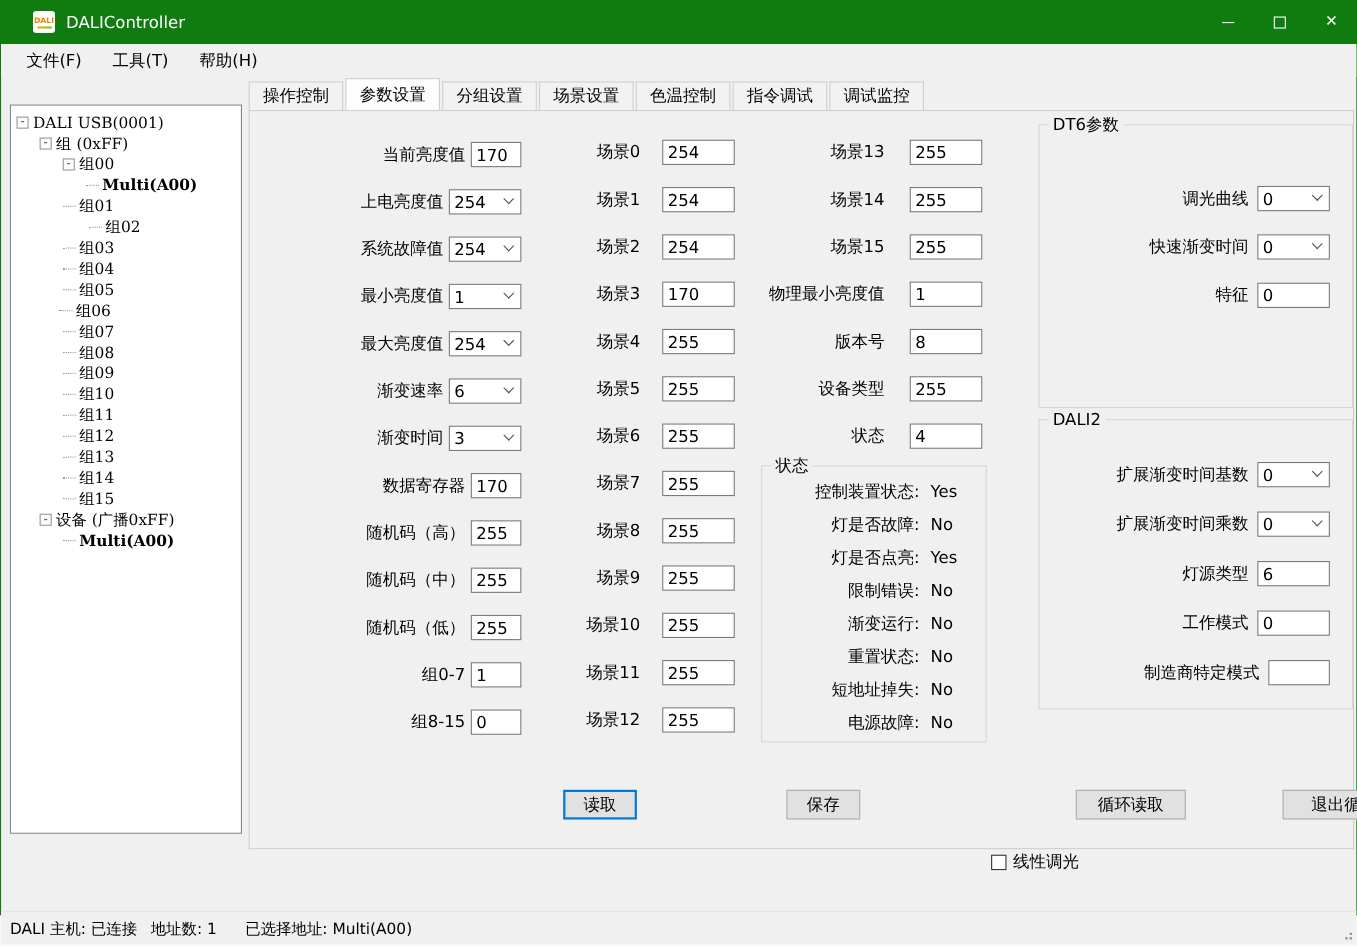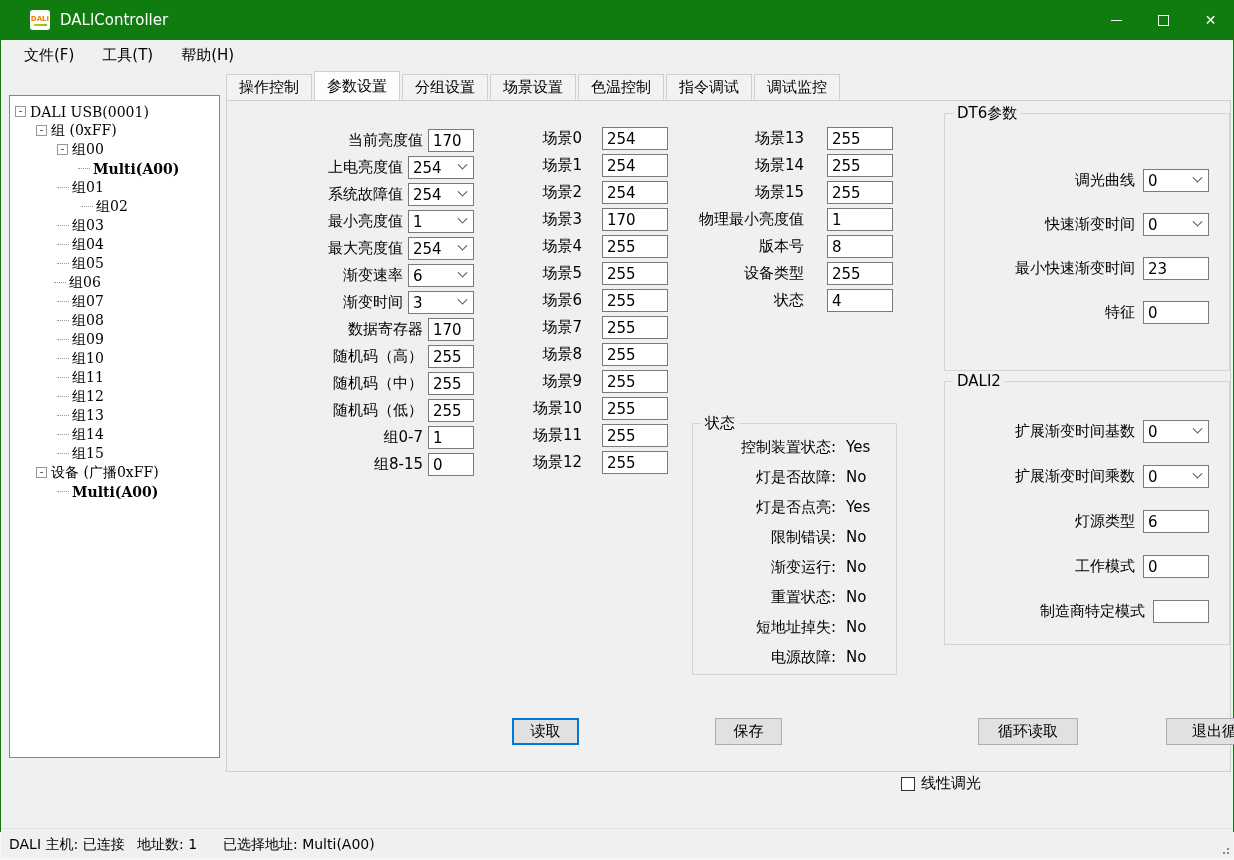--- a/index.html
+++ b/index.html
@@ -54,21 +54,21 @@
   .tab {
     height: 26px; padding: 0 12px; border: 1px solid #cfcfcf; border-bottom: none;
     background: #f2f2f2; display: flex; align-items: center; margin-right: 2px; white-space: nowrap;
   }
   .tab.selected { height: 29px; background: #fdfdfd; position: relative; z-index: 2; }
   .tabpage {
     position: absolute; left: 225px; top: 100px; width: 1005px; height: 672px;
     background: #f0f0f0; border: 1px solid #cfcfcf;
   }
   
-  .fcol { position: absolute; display: flex; flex-direction: column; gap: 4px; }
+  .fcol { position: absolute; display: flex; flex-direction: column; gap: 20px; }
   #col1 { left: 0;    top: 28px; width: 247px; }
   #col2 { left: 262px; top: 26px; width: 179px; }
   #col3 { left: 330px; top: 26px; width: 336px; }
   .frow { display: flex; align-items: center; justify-content: flex-end; height: 23px; }
   .flabel { white-space: nowrap; }
   #col1 .flabel { margin-right: 5px; }
   #col2 .flabel { margin-right: 20px; }
   #col3 .flabel { margin-right: 23px; }
   .tin {
     height: 23px; border: 1px solid #7a7a7a; background: #fff; width: 66px;
@@ -455,24 +455,20 @@
             </div>
           </div>
           <div class="frow">
             <span class="flabel">快速渐变时间</span>
             <div class="combo">
               <span class="cval">0</span>
               <span class="chev"></span>
             </div>
           </div>
           <div class="frow">
-            <span class="flabel">最小快速渐变时间</span>
-            <input class="tin" value="23" style="">
-          </div>
-          <div class="frow">
             <span class="flabel">特征</span>
             <input class="tin" value="0" style="">
           </div>
         </div>
     </div>
 
     <div class="groupbox" id="dali2Group">
       <span class="gb-title">DALI2</span>
       <div class="grows" id="dali2Rows">
           <div class="frow">

